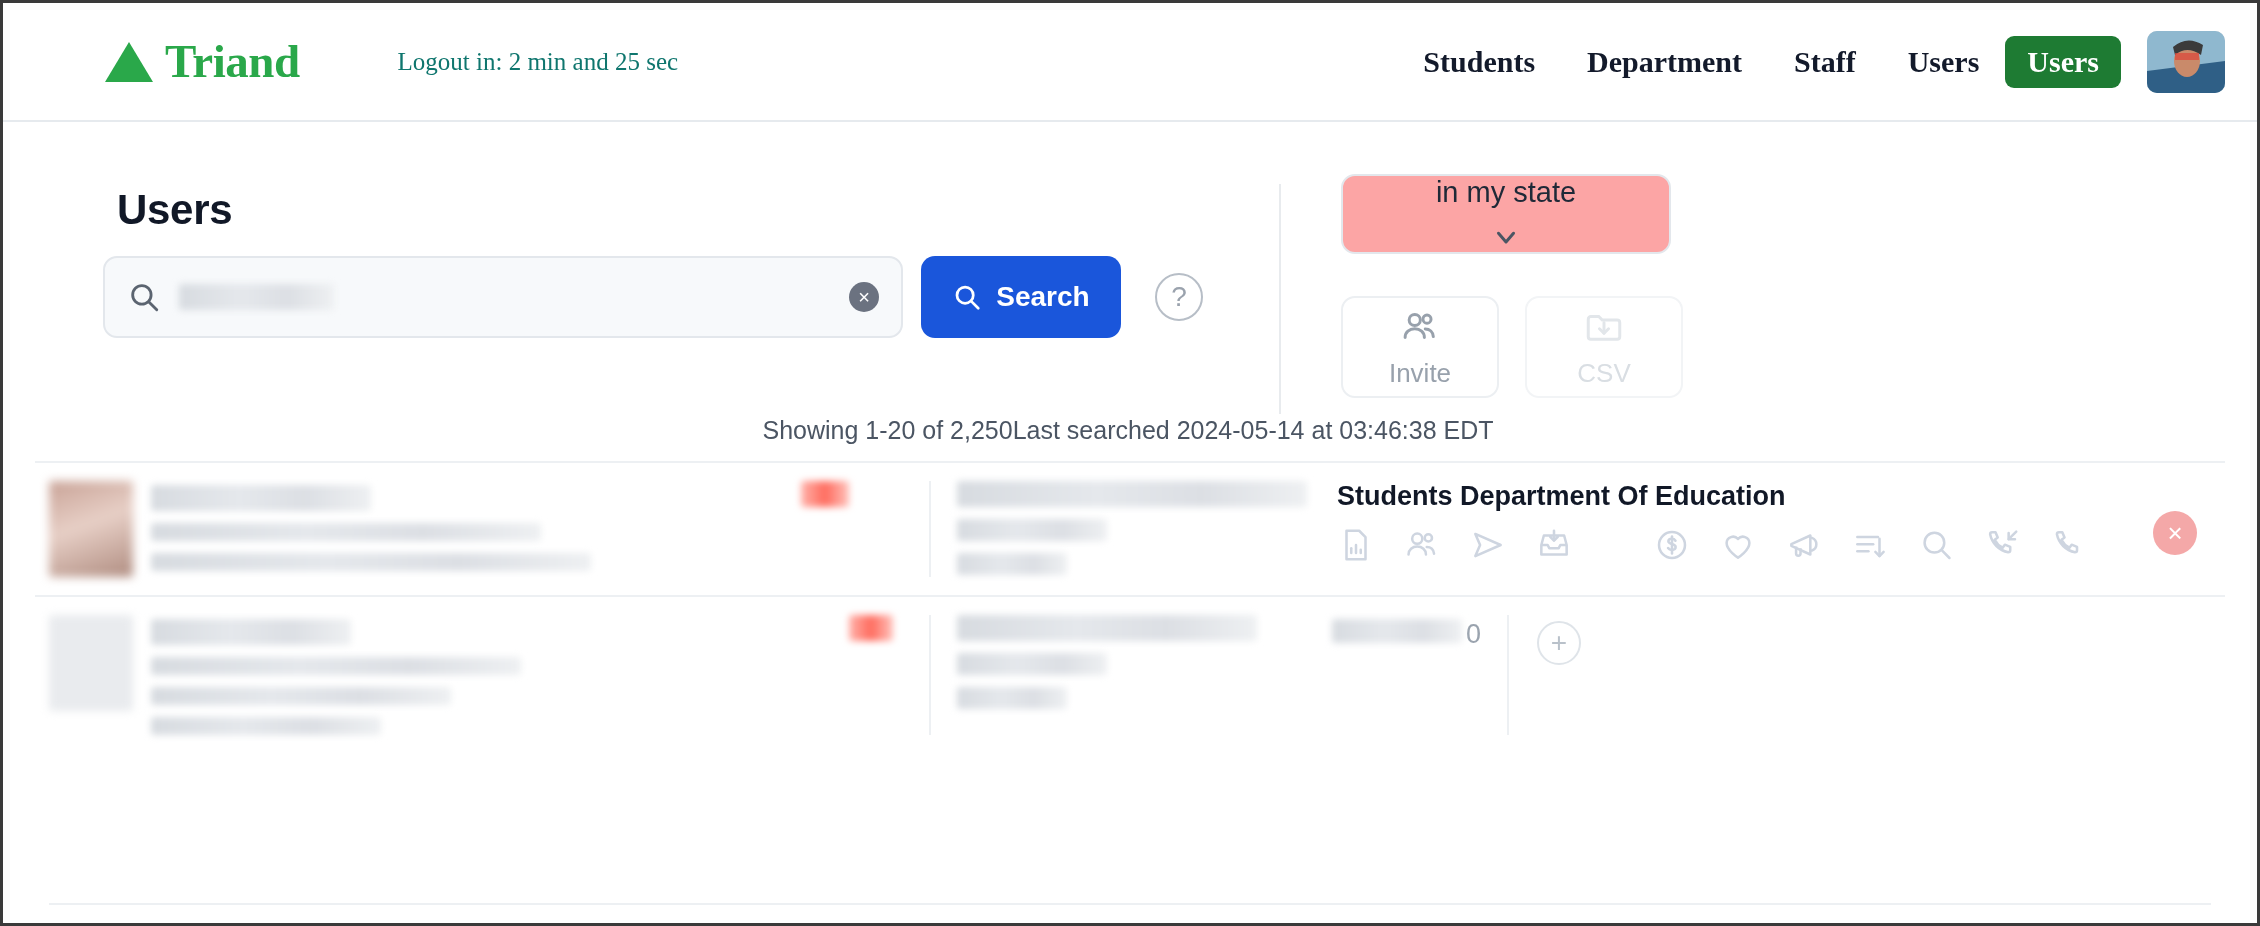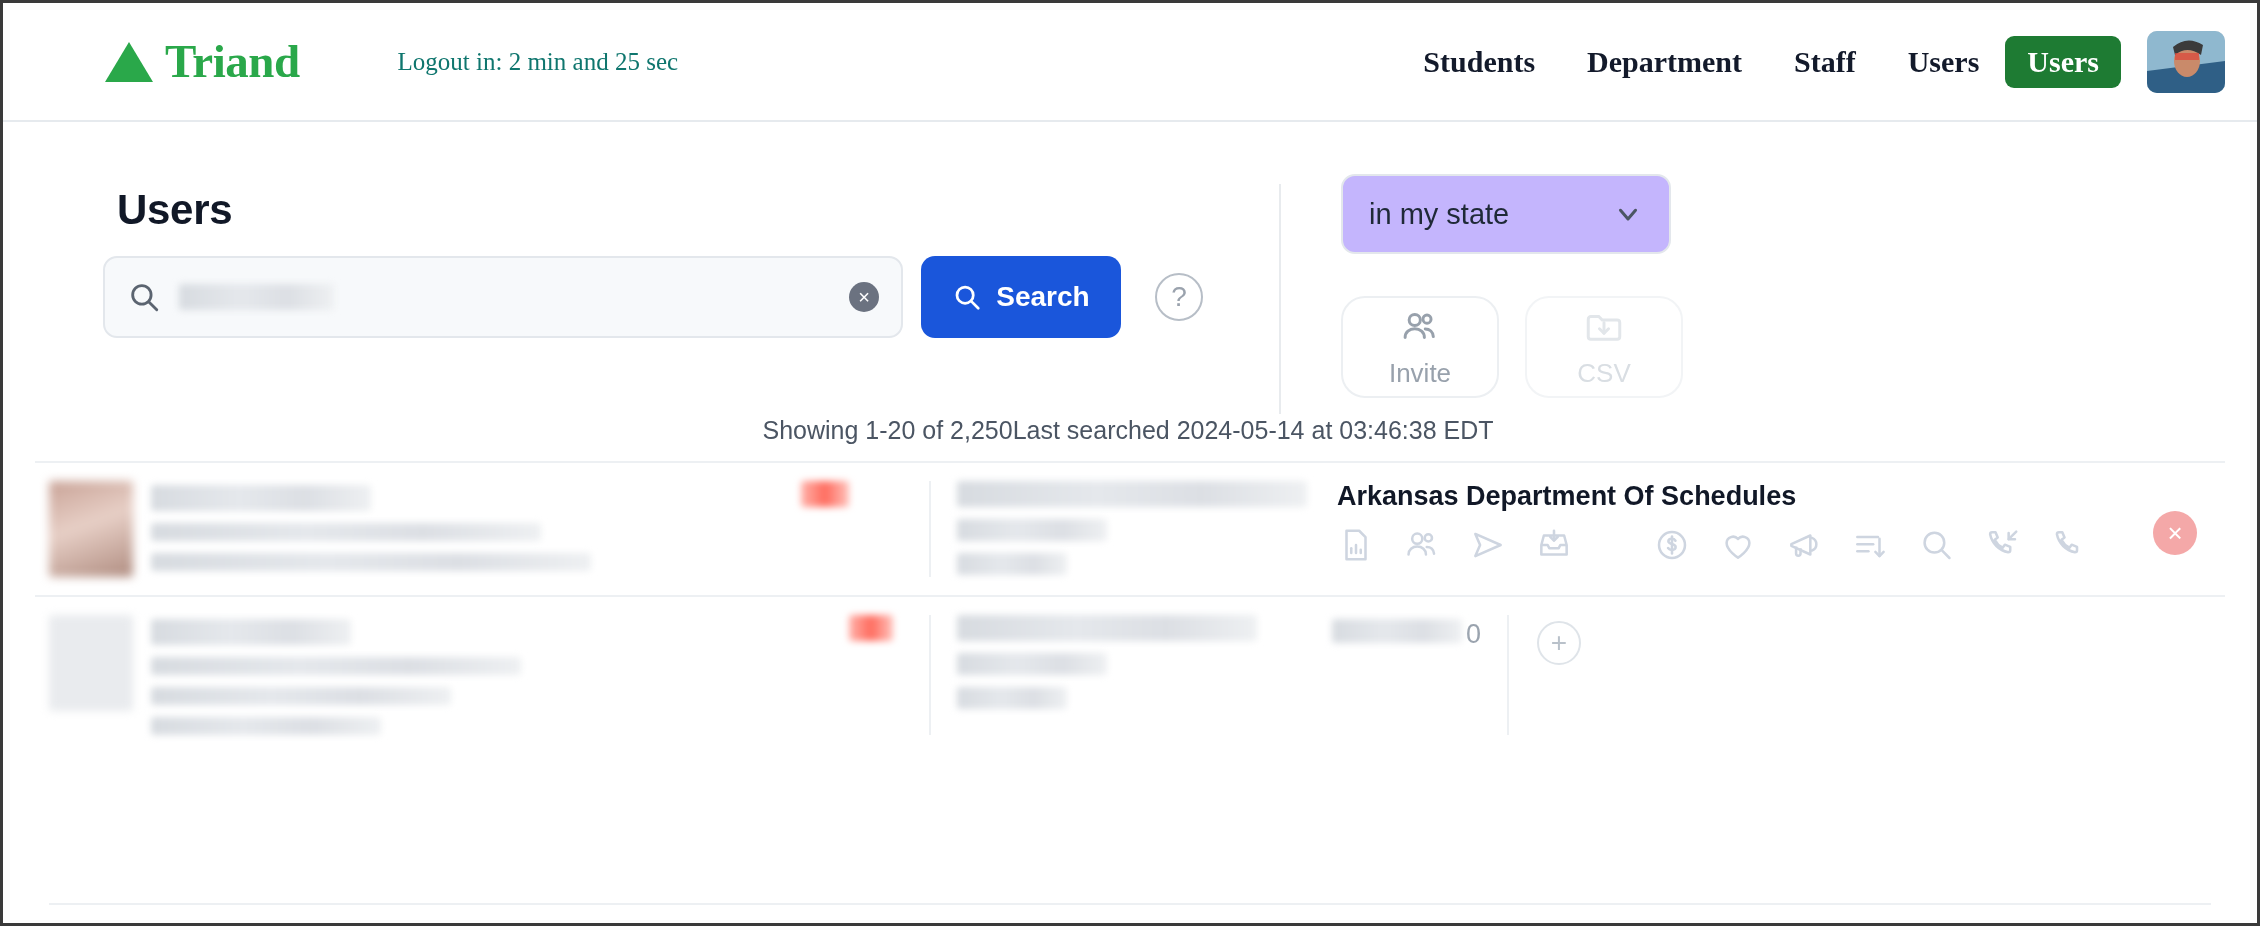--- a/index.html
+++ b/index.html
@@ -107,29 +107,29 @@
     border: 2.5px solid #b7bec7; color: #9aa2ad;
     display: flex; align-items: center; justify-content: center;
     font-size: 28px; margin-left: 16px; cursor: pointer;
   }
 
   .search-right { flex: 1; padding-left: 62px; }
   .find-row { display: flex; align-items: center; gap: 28px; }
   .find-label { font-size: 31px; font-weight: 700; color: #111827; white-space: nowrap; }
   .select-box {
     width: 330px; height: 80px;
-    background: #c4b5fd; border: 2px solid #e3e7ec; border-radius: 14px;
+    background: #fca5a5; border: 2px solid #e3e7ec; border-radius: 14px;
     display: flex; align-items: center; justify-content: space-between;
-    padding: 0 26px; cursor: pointer;
+    padding: 0 26px; cursor: pointer; flex-direction: column;
   }
   .select-value { font-size: 29px; color: #1f2937; }
   .action-btns { display: flex; gap: 26px; margin-top: 42px; }
   .action-btn {
     width: 158px; height: 102px;
-    border: 2px solid #eceff2; border-radius: 24px;
+    border: 2px solid #eceff2; border-radius: 14px;
     background: #fff; cursor: pointer;
     display: flex; flex-direction: column;
     align-items: center; justify-content: center; gap: 10px;
   }
   .action-btn .lbl { font-size: 26px; color: #98a1ac; }
   .action-btn.disabled { border-color: #f2f4f6; }
   .action-btn.disabled .lbl { color: #d9dee3; }
 
   
   .results { padding: 0 32px 0 32px; }
@@ -294,21 +294,21 @@
       </div>
       <div class="col-mid">
         <span class="redact badge-red" style="width:48px;display:block;margin-left:252px"></span>
       </div>
       <div class="col-detail">
         <span class="redact" style="width:350px;height:26px"></span>
         <span class="redact" style="width:150px;height:22px"></span>
         <span class="redact" style="width:110px;height:22px"></span>
       </div>
       <div class="col-actions">
-        <div class="org-name">Arkansas Department Of Schedules</div>
+        <div class="org-name">Students Department Of Education</div>
         <div class="icon-row">
           <svg class="icon-btn" width="38" height="38" viewBox="0 0 24 24" fill="none" stroke="#ced5e0" stroke-width="1.6">
             <path d="M6 3h8l4 4v14H6z" stroke-linejoin="round"></path>
             <line x1="9" y1="17" x2="9" y2="14" stroke-linecap="round"></line>
             <line x1="12" y1="17" x2="12" y2="12" stroke-linecap="round"></line>
             <line x1="15" y1="17" x2="15" y2="15" stroke-linecap="round"></line>
           </svg>
           <svg class="icon-btn" width="38" height="38" viewBox="0 0 24 24" fill="none" stroke="#ced5e0" stroke-width="1.6">
             <circle cx="9" cy="8" r="3.2"></circle>
               <circle cx="16" cy="7.5" r="2.3"></circle>

